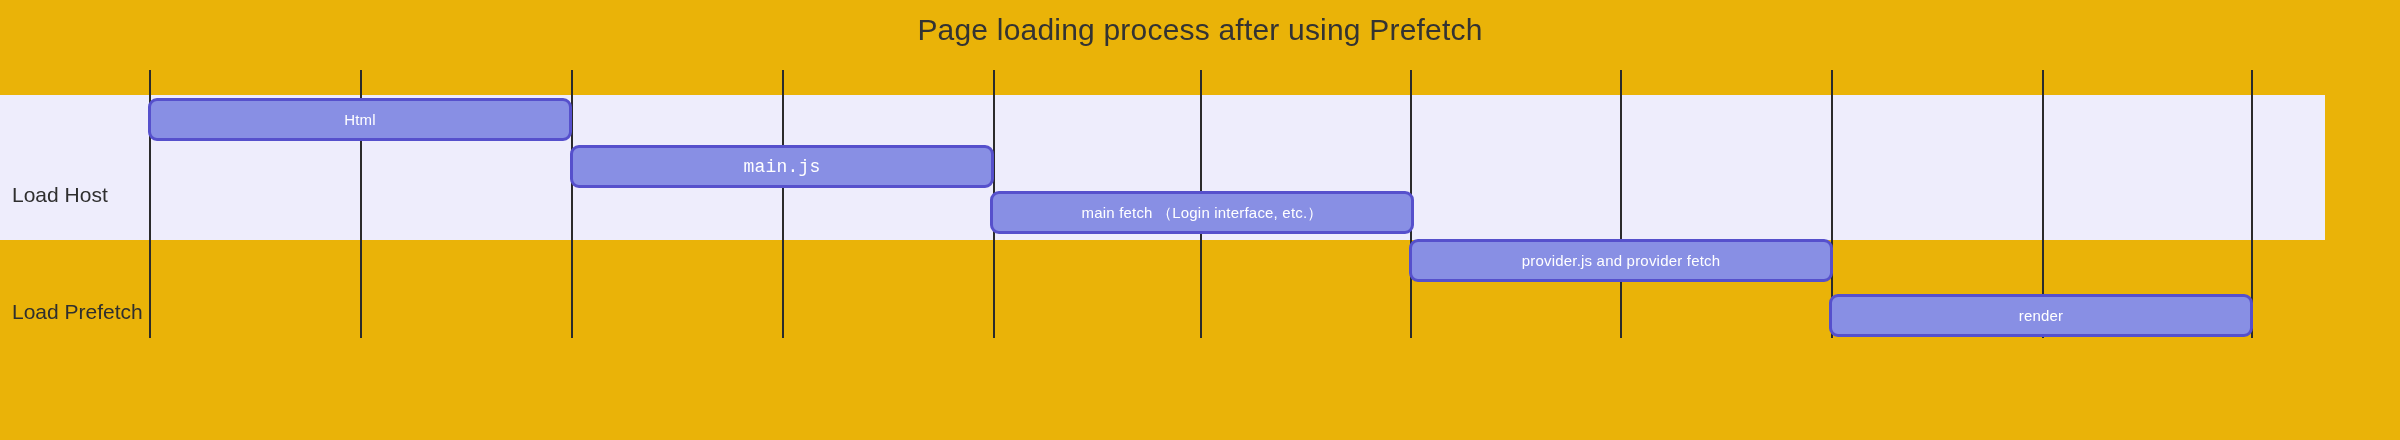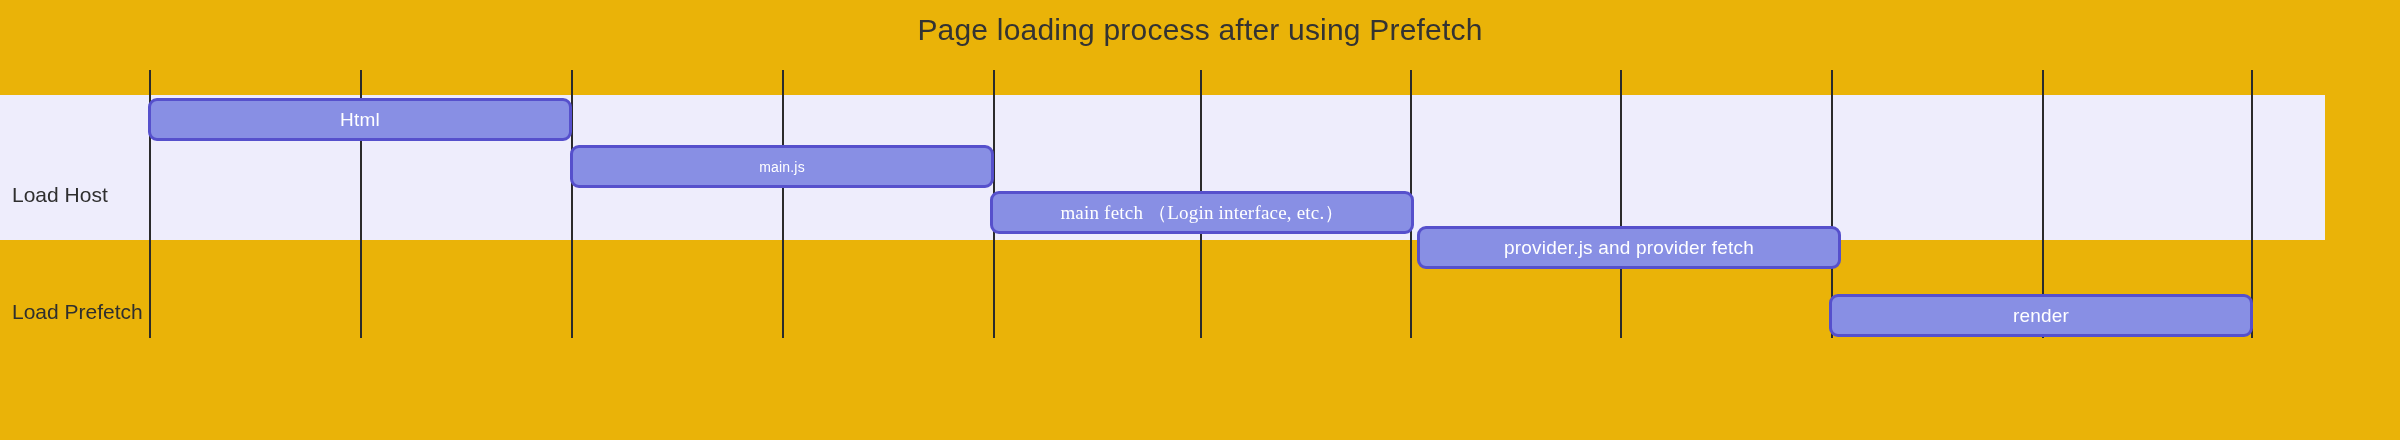--- a/index.html
+++ b/index.html
@@ -75,30 +75,30 @@
     position: absolute;
     box-sizing: border-box;
     background: #888fe4;
     border: 3px solid #5650cc;
     border-radius: 9px;
     display: flex;
     align-items: center;
     justify-content: center;
   }
   .task-bar .task-label {
-    font-size: 19px;
+    font-size: 15px;
     color: #ffffff;
     line-height: 22px;
     white-space: nowrap;
     letter-spacing: 0.2px;
     pointer-events: none;
   }
   .task-bar.mono .task-label {
-    font-family: Liberation Sans, sans-serif;
-    font-size: 14px;
+    font-family: Liberation Mono, monospace;
+    font-size: 18px;
   }
 </style>
 </head>
 <body>
 
 <div id="chart-root">
 
   <div id="chart-title">Page loading process after using Prefetch</div>
 
   <div id="plot-area">
@@ -121,25 +121,25 @@
     <div class="row-label" style="top:281px;">Load Prefetch</div>
 
     <div class="task-bar" style="left:148px; top:98px; width:424px; height:43px;">
       <span class="task-label">Html</span>
     </div>
 
     <div class="task-bar mono" style="left:570px; top:145px; width:424px; height:43px;">
       <span class="task-label">main.js</span>
     </div>
 
-    <div class="task-bar" style="left:990px; top:191px; width:424px; height:43px;font-family:Liberation Serif, serif;">
+    <div class="task-bar" style="left:990px; top:191px; width:424px; height:43px;">
       <span class="task-label">main fetch （Login interface, etc.）</span>
     </div>
 
-    <div class="task-bar" style="left:1409px; top:226px; width:424px; height:43px;margin-left:8px;">
+    <div class="task-bar" style="left:1409px; top:239px; width:424px; height:43px;">
       <span class="task-label">provider.js and provider fetch</span>
     </div>
 
     <div class="task-bar" style="left:1829px; top:294px; width:424px; height:43px;">
       <span class="task-label">render</span>
     </div>
 
   </div>
 </div>
 

